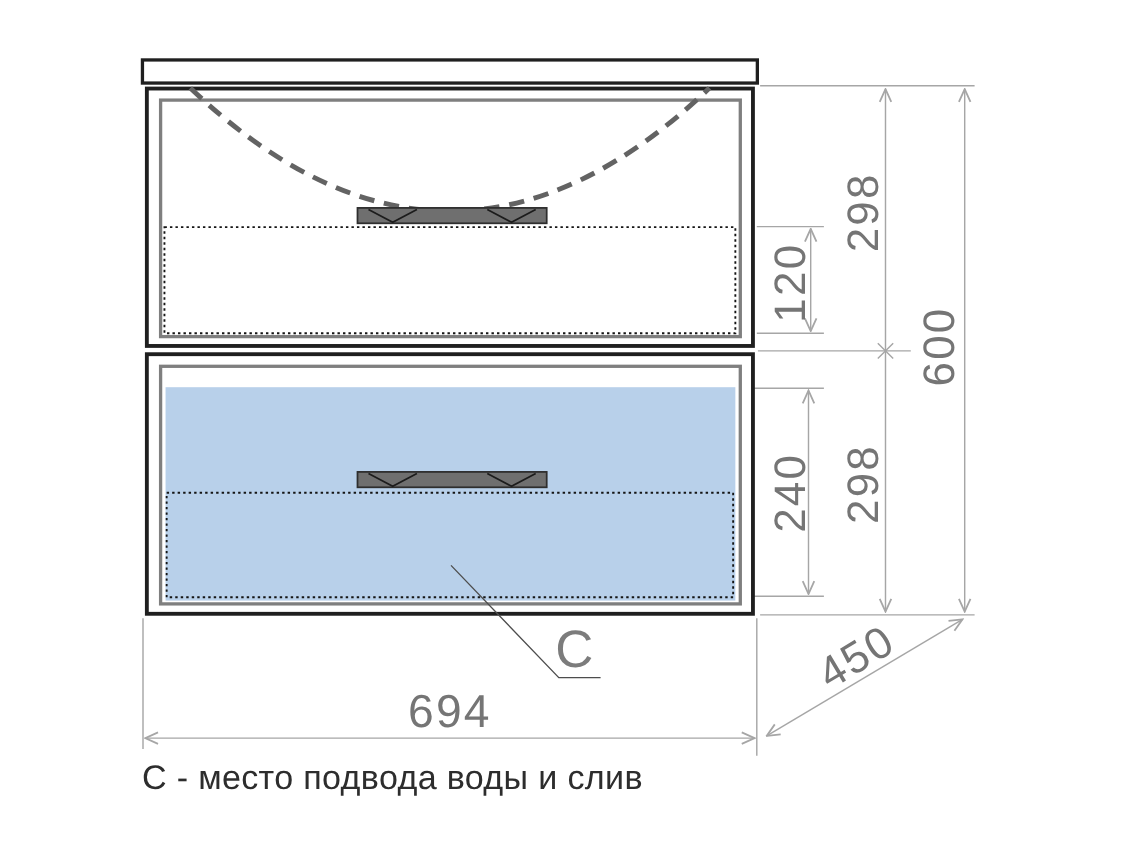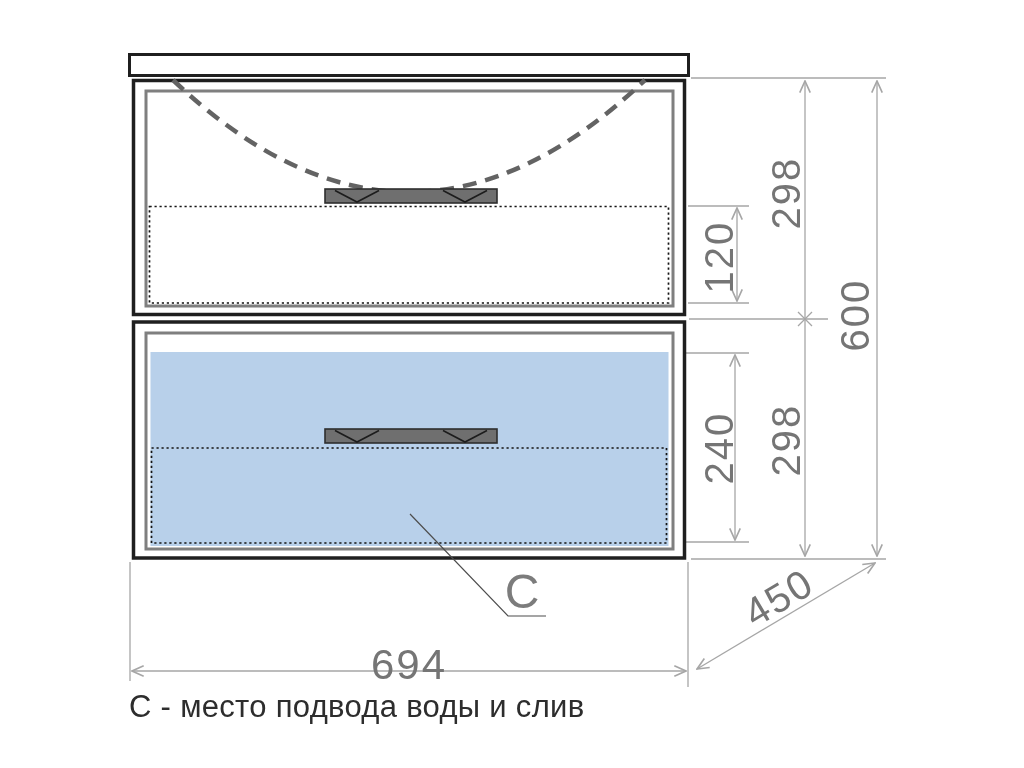--- a/index.html
+++ b/index.html
@@ -102,21 +102,21 @@
   <div class="dim-label" style="left:719px; top:257px;">120</div>
 
   <div class="dim-label" style="left:786px; top:193px;">298</div>
 
   <div class="dim-label" style="left:855px; top:315px;">600</div>
 
   <div class="dim-label" style="left:719px; top:448px;">240</div>
 
   <div class="dim-label" style="left:786px; top:440px;">298</div>
 
-  <div class="dim-label horizontal" style="left:409px; top:665px;">694</div>
+  <div class="dim-label horizontal" style="left:409px; top:647px;">694</div>
 
   <div class="dim-label diagonal" style="left:779px; top:598px;">450</div>
 
   <div class="point-label" style="left:522px; top:591px;">С</div>
 
   <div class="caption" style="left:129px; top:689px;">С - место подвода воды и слив</div>
 
 </div>
 
 </body></html>

